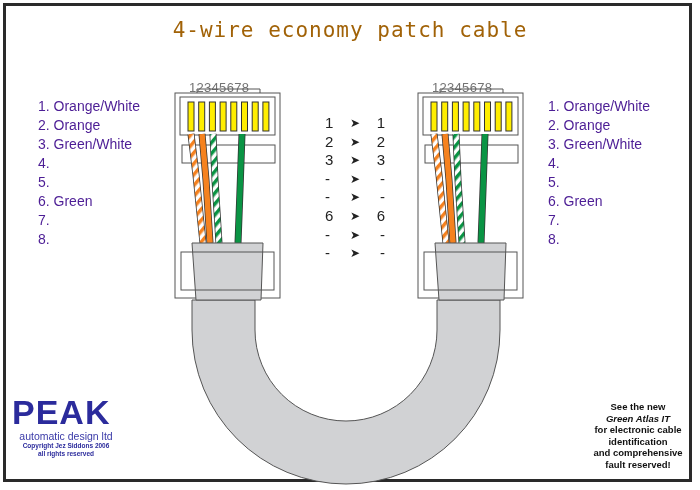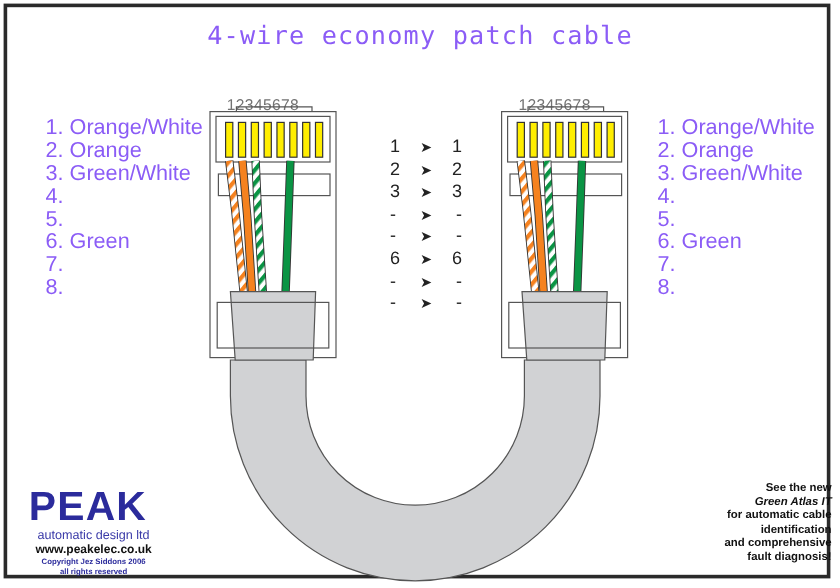--- a/index.html
+++ b/index.html
@@ -1,31 +1,31 @@
 <!DOCTYPE html>
 <html><head>
 <meta charset="utf-8">
 <style>
   html, body { margin:0; padding:0; background:#fff; }
   body { width:700px; height:490px; position:relative; overflow:hidden; font-family:"Liberation Sans", sans-serif; }
   .frame { position:absolute; left:3px; top:3px; width:689px; height:479px; border:3px solid #2a2a2a; box-sizing:border-box; }
-  .title { position:absolute; left:0; top:18px; width:700px; text-align:center; font-family:"DejaVu Sans Mono", monospace; font-size:21px; letter-spacing:1px; color:#8b5cf6; }
-  .wirelist { position:absolute; font-size:18px; line-height:19px; color:#8b5cf6; }
+  .title { position:absolute; left:0; top:18px; width:700px; text-align:center; font-family:"DejaVu Sans Mono", monospace; font-size:21px; letter-spacing:1px; color:#a16207; }
+  .wirelist { position:absolute; font-size:14px; line-height:19px; color:#4c1d95; }
   .wirelist div { white-space:nowrap; }
   .map { position:absolute; left:325px; top:114px; width:60px; font-size:15px; line-height:18.6px; color:#222; }
   .map .row { display:flex; justify-content:space-between; align-items:center; }
   .map .arr { font-size:12px; }
   .pins { position:absolute; font-size:13px; letter-spacing:0.3px; color:#737373; }
   svg.diag { position:absolute; left:0; top:0; }
-  .logo { position:absolute; left:10px; top:404px; width:112px; text-align:center; color:#2b2b8f;margin-left:12px; }
+  .logo { position:absolute; left:10px; top:394px; width:112px; text-align:center; color:#2b2b8f; }
   .logo .peak { font-size:34px; font-weight:bold; letter-spacing:1px; color:#2b2b9c; line-height:36px; text-align:left; padding-left:2px; }
   .logo .sub { font-size:10.5px; color:#3a3aa8; line-height:12px; }
   .logo .url { font-size:10px; font-weight:bold; color:#111; line-height:13px; }
   .logo .copy { font-size:6.5px; font-weight:bold; color:#2b2b9c; line-height:8px; }
-  .promo { position:absolute; left:583px; top:401px; width:110px; text-align:right; font-size:9.5px; font-weight:bold; line-height:11.5px; color:#111; }
+  .promo { position:absolute; left:583px; top:401px; width:110px; text-align:center; font-size:9.5px; font-weight:bold; line-height:11.5px; color:#111; }
   .promo i { font-style:italic; }
 </style>
 </head>
 <body>
 
 <div class="frame"></div>
 
 <div class="title">4-wire economy patch cable</div>
 
 <div class="wirelist" style="left:38px; top:97px;">
@@ -163,25 +163,24 @@
     <path d="M485,134 L483,190 L481,243" stroke="#333" stroke-width="7" fill="none"></path>
     <path d="M485,134 L483,190 L481,243" stroke="#0a9444" stroke-width="5.5" fill="none"></path>
     <path d="M435,243 L506,243 L504,300 L439,300 Z" fill="#d1d2d4" stroke="#555" stroke-width="1"></path>
     <rect x="424" y="252" width="93" height="38" fill="none" stroke="#555" stroke-width="1"></rect>
   </g>
 </svg>
 
 <div class="logo">
   <div class="peak">PEAK</div>
   <div class="sub">automatic design ltd</div>
-  <div class="url">www.peakelec.co.uk</div>
   <div class="copy">Copyright Jez Siddons 2006</div>
   <div class="copy">all rights reserved</div>
 </div>
 
 <div class="promo">
   <div>See the new</div>
   <div><i>Green Atlas IT</i></div>
-  <div>for automatic cable</div>
+  <div>for electronic cable</div>
   <div>identification</div>
   <div>and comprehensive</div>
-  <div>fault diagnosis!</div>
+  <div>fault reserved!</div>
 </div>
 
 </body></html>

